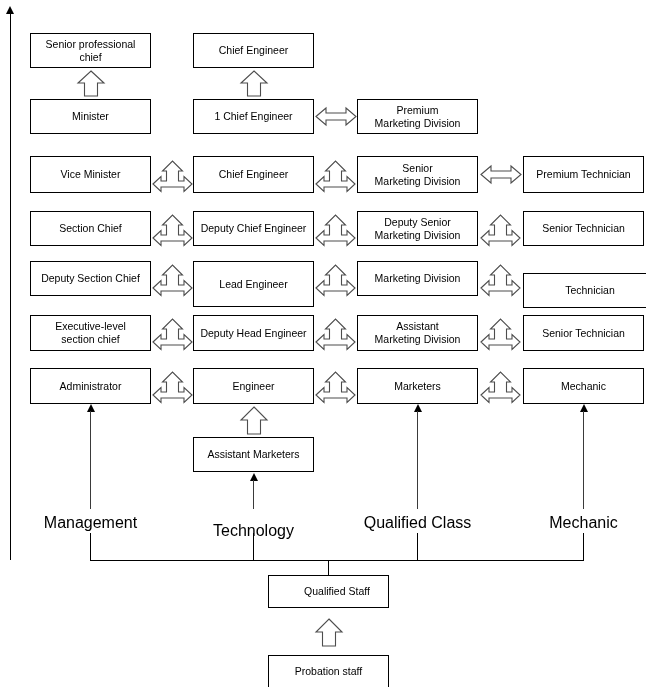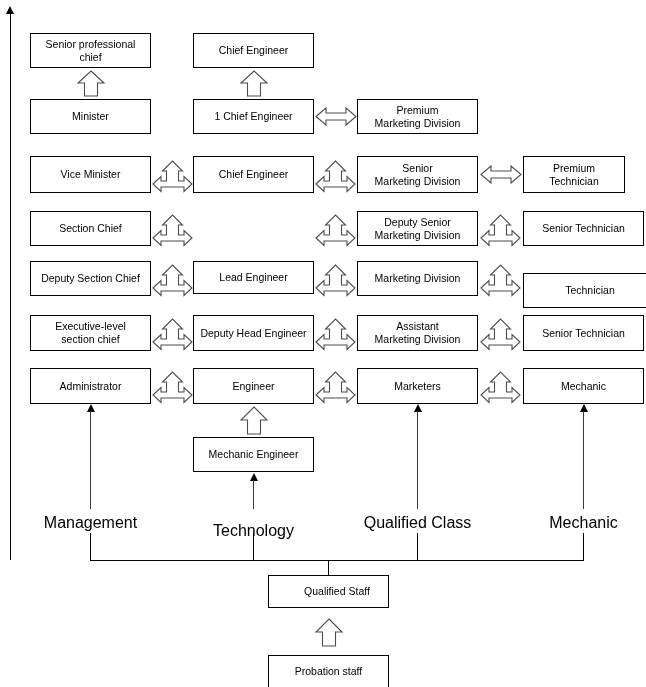--- a/index.html
+++ b/index.html
@@ -103,39 +103,40 @@
   <div class="blockarrow" style="left:315px; top:104px;">
     <svg width="42" height="25" viewBox="0 0 42 25">
       <path class="ba-fill" d="M1 12.5 L11 4 L11 9 L31 9 L31 4 L41 12.5 L31 21 L31 16 L11 16 L11 21 Z"></path>
     </svg>
   </div>
 
   <div class="box" style="left:30px; top:156px; width:121px; height:37px;">Vice Minister</div>
   <div class="box" style="left:193px; top:156px; width:121px; height:37px;">Chief Engineer</div>
   <div class="box" style="left:357px; top:156px; width:121px; height:37px;">Senior
 Marketing Division</div>
-  <div class="box" style="left:523px; top:156px; width:102px; height:37px;">Premium Technician</div>
+  <div class="box" style="left:523px; top:156px; width:121px; height:37px;">Premium Technician</div>
 
   <div class="blockarrow" style="left:152px; top:159px;">
     <svg width="41" height="32" viewBox="0 0 41 32">
       <path class="ba-fill" d="M1 25 L9 17.5 L9 22 L14.5 22 L14.5 12 L10.5 12 L20.5 2 L30.5 12 L26.5 12 L26.5 22 L32 22 L32 17.5 L40 25 L32 32.5 L32 28 L9 28 L9 32.5 Z"></path>
     </svg>
   </div>
   <div class="blockarrow" style="left:315px; top:159px;">
     <svg width="41" height="32" viewBox="0 0 41 32">
       <path class="ba-fill" d="M1 25 L9 17.5 L9 22 L14.5 22 L14.5 12 L10.5 12 L20.5 2 L30.5 12 L26.5 12 L26.5 22 L32 22 L32 17.5 L40 25 L32 32.5 L32 28 L9 28 L9 32.5 Z"></path>
     </svg>
   </div>
   <div class="blockarrow" style="left:480px; top:162px;">
     <svg width="42" height="25" viewBox="0 0 42 25">
       <path class="ba-fill" d="M1 12.5 L11 4 L11 9 L31 9 L31 4 L41 12.5 L31 21 L31 16 L11 16 L11 21 Z"></path>
     </svg>
   </div>
 
   <div class="box" style="left:30px; top:211px; width:121px; height:35px;">Section Chief</div>
+  <div class="box" style="left:193px; top:211px; width:121px; height:35px;">Deputy Chief Engineer</div>
   <div class="box" style="left:357px; top:211px; width:121px; height:35px;">Deputy Senior
 Marketing Division</div>
   <div class="box" style="left:523px; top:211px; width:121px; height:35px;">Senior Technician</div>
 
   <div class="blockarrow" style="left:152px; top:213px;">
     <svg width="41" height="32" viewBox="0 0 41 32">
       <path class="ba-fill" d="M1 25 L9 17.5 L9 22 L14.5 22 L14.5 12 L10.5 12 L20.5 2 L30.5 12 L26.5 12 L26.5 22 L32 22 L32 17.5 L40 25 L32 32.5 L32 28 L9 28 L9 32.5 Z"></path>
     </svg>
   </div>
   <div class="blockarrow" style="left:315px; top:213px;">
@@ -143,21 +144,21 @@
       <path class="ba-fill" d="M1 25 L9 17.5 L9 22 L14.5 22 L14.5 12 L10.5 12 L20.5 2 L30.5 12 L26.5 12 L26.5 22 L32 22 L32 17.5 L40 25 L32 32.5 L32 28 L9 28 L9 32.5 Z"></path>
     </svg>
   </div>
   <div class="blockarrow" style="left:480px; top:213px;">
     <svg width="41" height="32" viewBox="0 0 41 32">
       <path class="ba-fill" d="M1 25 L9 17.5 L9 22 L14.5 22 L14.5 12 L10.5 12 L20.5 2 L30.5 12 L26.5 12 L26.5 22 L32 22 L32 17.5 L40 25 L32 32.5 L32 28 L9 28 L9 32.5 Z"></path>
     </svg>
   </div>
 
   <div class="box" style="left:30px; top:261px; width:121px; height:35px;">Deputy Section Chief</div>
-  <div class="box" style="left:193px; top:261px; width:121px; height:33px;">Lead Engineer</div>
+  <div class="box" style="left:193px; top:261px; width:121px; height:46px;">Lead Engineer</div>
   <div class="box" style="left:357px; top:261px; width:121px; height:35px;">Marketing Division</div>
   <div class="box" style="left:523px; top:273px; width:134px; height:35px;text-align:center;">Technician</div>
 
   <div class="blockarrow" style="left:152px; top:263px;">
     <svg width="41" height="32" viewBox="0 0 41 32">
       <path class="ba-fill" d="M1 25 L9 17.5 L9 22 L14.5 22 L14.5 12 L10.5 12 L20.5 2 L30.5 12 L26.5 12 L26.5 22 L32 22 L32 17.5 L40 25 L32 32.5 L32 28 L9 28 L9 32.5 Z"></path>
     </svg>
   </div>
   <div class="blockarrow" style="left:315px; top:263px;">
     <svg width="41" height="32" viewBox="0 0 41 32">
@@ -212,21 +213,21 @@
     <svg width="41" height="32" viewBox="0 0 41 32">
       <path class="ba-fill" d="M1 25 L9 17.5 L9 22 L14.5 22 L14.5 12 L10.5 12 L20.5 2 L30.5 12 L26.5 12 L26.5 22 L32 22 L32 17.5 L40 25 L32 32.5 L32 28 L9 28 L9 32.5 Z"></path>
     </svg>
   </div>
 
   <div class="blockarrow" style="left:239px; top:406px;">
     <svg width="30" height="29" viewBox="0 0 30 29">
       <path class="ba-fill" d="M15 1 L28 14 L21.5 14 L21.5 28 L8.5 28 L8.5 14 L2 14 Z"></path>
     </svg>
   </div>
-  <div class="box" style="left:193px; top:437px; width:121px; height:35px;">Mechanic Engineer</div>
+  <div class="box" style="left:193px; top:437px; width:121px; height:35px;">Assistant Marketers</div>
 
   <div class="thin-arrow" style="left:86px; top:404px; width:9px; height:105px;">
     <div class="head"></div>
       <div class="shaft"></div>
   </div>
   <div class="thin-arrow" style="left:249px; top:473px; width:9px; height:36px;">
     <div class="head"></div>
       <div class="shaft"></div>
   </div>
   <div class="thin-arrow" style="left:413px; top:404px; width:9px; height:105px;">

